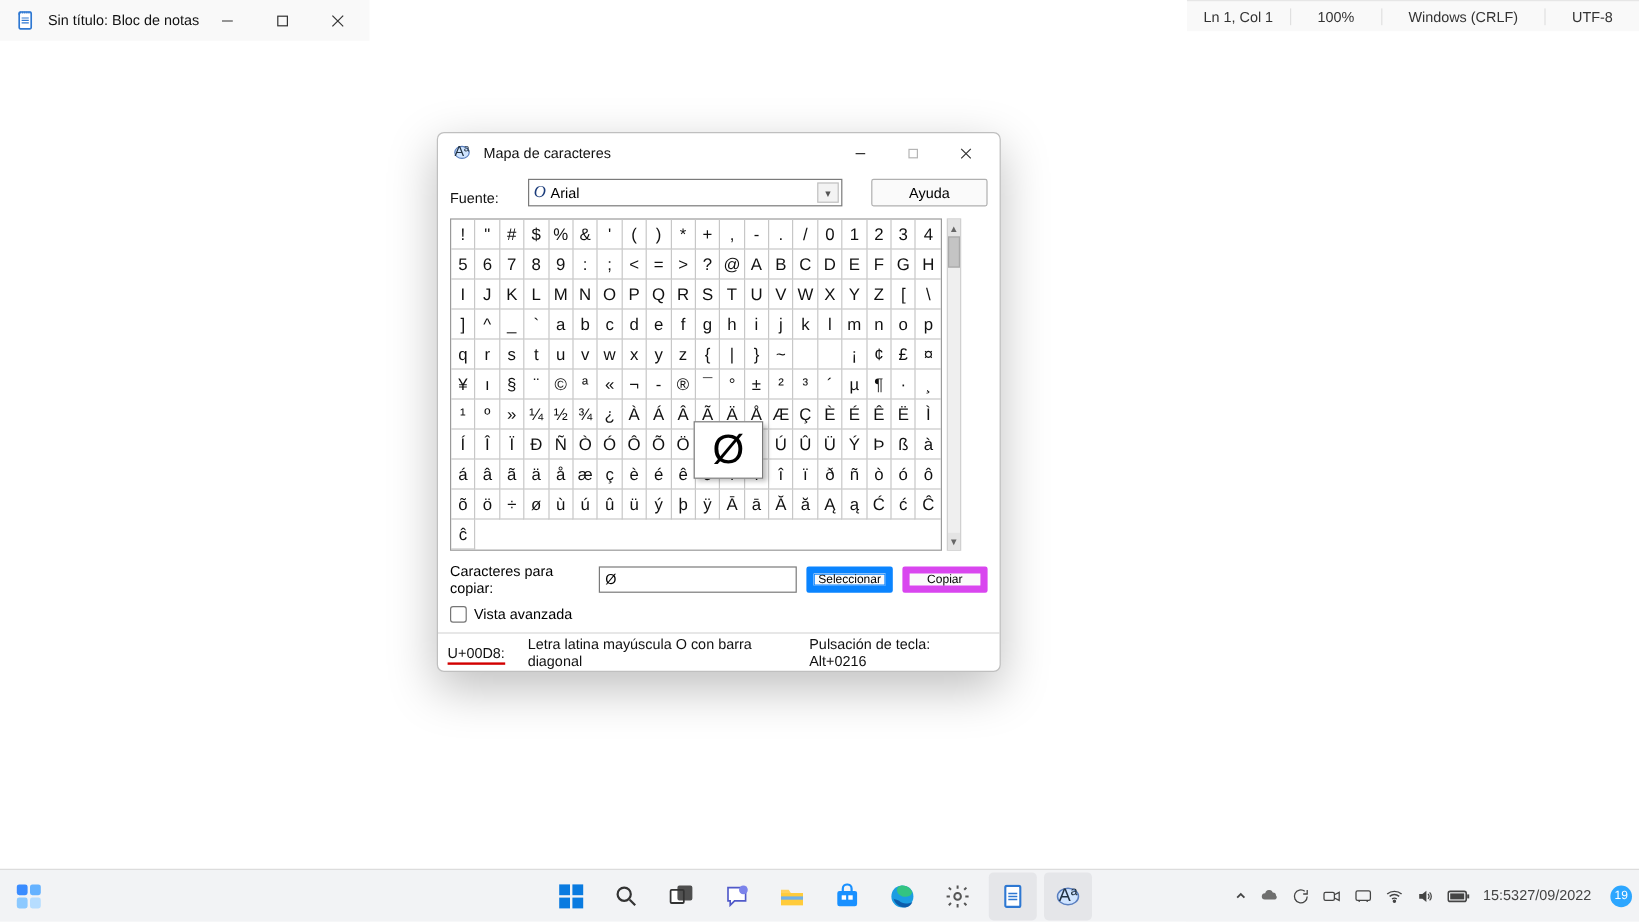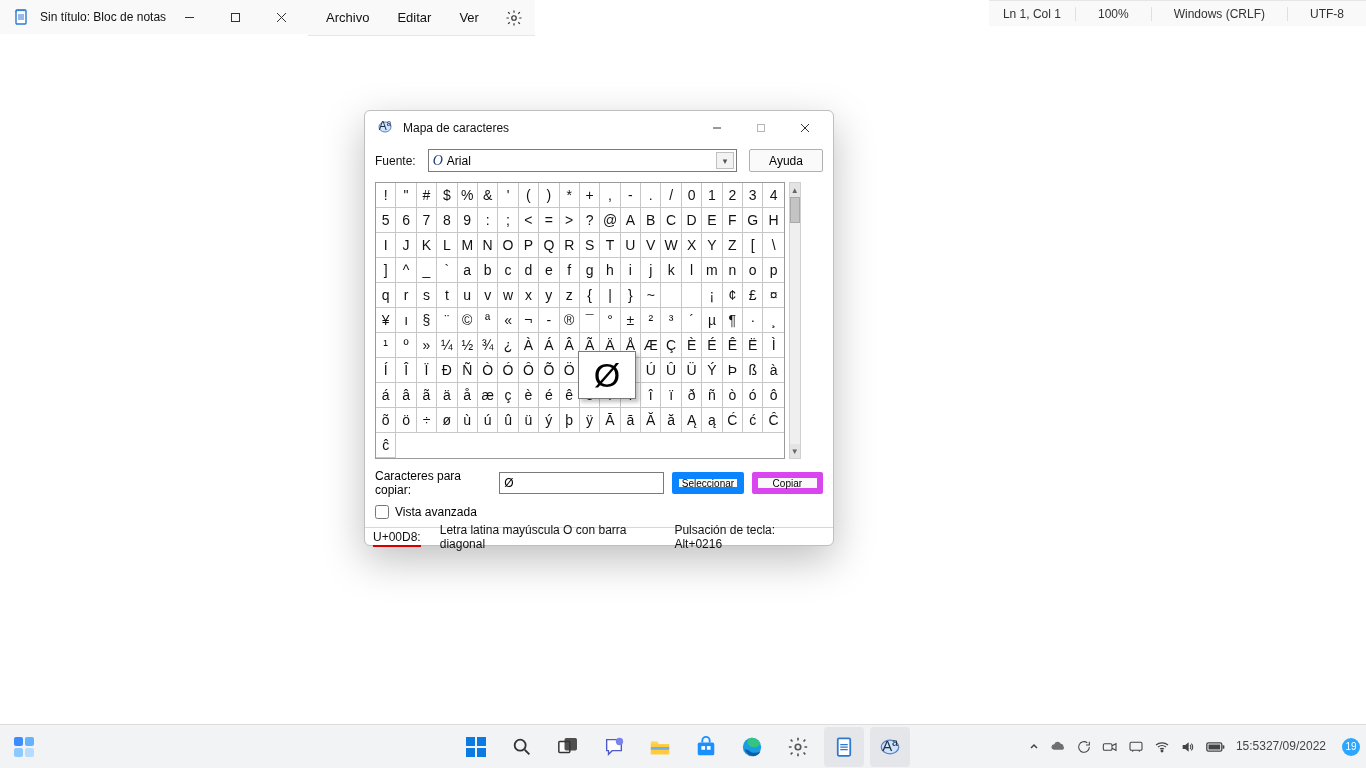--- a/index.html
+++ b/index.html
@@ -21,45 +21,45 @@
 .np-status .cell.r{border-left:1px solid #e0e0e0;padding:0 22px}
 .np-status .sp{flex:1}
 
 .cm{position:absolute;left:364px;top:110px;width:470px;background:#fff;border:1px solid #bfbfbf;border-radius:6px;box-shadow:0 14px 40px rgba(0,0,0,.25);display:flex;flex-direction:column}
 .cm-title{height:34px;display:flex;align-items:center;padding:0 6px}
 .cm-title .ico{width:18px;height:18px;margin:0 8px 0 6px}
 .cm-title .txt{font-size:12px;color:#111}
 .cm-title .sp{flex:1}
 .cm-title .wb{width:44px;height:32px;display:flex;align-items:center;justify-content:center;color:#333}
 .cm-title .wb.dis{color:#b5b5b5}
-.cm-row{display:flex;align-items:center;padding:4px 10px;gap:12px}
+.cm-row{display:flex;align-items:flex-end;padding:4px 10px;gap:24px}
 .cm-row label{font-size:12px;color:#111}
 .cm-font{flex:1;height:23px;border:1px solid #7a7a7a;background:#fff;display:flex;align-items:center;padding:0 4px;position:relative}
 .cm-font .o{font-style:italic;font-family:Georgia,serif;color:#1a3b7a;margin-right:4px;font-size:14px}
 .cm-font .name{font-size:12px}
 .cm-font .dd{position:absolute;right:2px;top:2px;width:18px;height:17px;display:flex;align-items:center;justify-content:center;border:1px solid #c0c0c0;background:#f3f3f3;font-size:9px;color:#555}
-.cm-help{width:74px;height:23px;border:1px solid #b0b0b0;background:#fafafa;border-radius:2px;font-size:12px;display:flex;align-items:center;justify-content:center}
+.cm-help{width:97px;height:23px;border:1px solid #b0b0b0;background:#fafafa;border-radius:2px;font-size:12px;display:flex;align-items:center;justify-content:center}
 .cm-grid-wrap{display:flex;padding:6px 10px 2px}
 .cm-grid{border:1px solid #9a9a9a;display:grid;grid-template-columns:repeat(20,20.4px);grid-auto-rows:25px;background:#fff}
 .cm-grid .c{border-right:1px solid #c7c7c7;border-bottom:1px solid #c7c7c7;display:flex;align-items:center;justify-content:center;font-family:Arial,sans-serif;font-size:14px;color:#111;cursor:pointer}
 .cm-grid .c:nth-child(20n){border-right:none}
 .cm-scroll{width:12px;margin-left:4px;background:#efefef;display:flex;flex-direction:column;border:1px solid #d0d0d0}
 .cm-scroll .arr{height:14px;display:flex;align-items:center;justify-content:center;font-size:8px;color:#666;background:#e4e4e4}
 .cm-scroll .track{flex:1;position:relative}
 .cm-scroll .thumb{position:absolute;left:0;right:0;top:0;height:26px;background:#c4c4c4;border:1px solid #a9a9a9}
 
 .cm-pop{position:absolute;width:58px;height:48px;border:1px solid #7a7a7a;background:#fff;box-shadow:3px 3px 4px rgba(0,0,0,.25);display:flex;align-items:center;justify-content:center;font-family:Arial,sans-serif;font-size:34px}
 .cm-copyrow{display:flex;align-items:center;padding:8px 10px 4px;gap:8px}
 .cm-copyrow label{font-size:12px}
 .cm-input{flex:1;height:22px;border:1px solid #7a7a7a;padding:0 4px;font-size:12px;font-family:Arial,sans-serif;background:#fff}
 .cm-btn{width:76px;height:22px;border:6px solid #d946ef;background:#fafafa;border-radius:2px;font-size:10px;display:flex;align-items:center;justify-content:center}
 .cm-btn.def{border-color:#0a84ff;box-shadow:inset 0 0 0 1px #0a84ff}
 .cm-adv{display:flex;align-items:flex-end;padding:4px 10px 8px;gap:6px}
 .cm-adv input{width:14px;height:14px}
-.cm-status{height:18px;border-top:1px solid #d8d8d8;display:flex;align-items:center;padding:0 8px;font-size:12px;color:#111}
+.cm-status{height:32px;border-top:1px solid #d8d8d8;display:flex;align-items:center;padding:0 8px;font-size:12px;color:#111}
 .cm-status .code{color:#111;position:relative}
 .cm-status .code::after{content:"";position:absolute;left:0;right:0;bottom:-3px;height:2px;background:#d20000}
 .cm-status .desc{margin-left:19px}
 .cm-status .sp{flex:1}
 
 .tb{position:absolute;left:0;right:0;bottom:0;height:44px;background:#f2f3f5;border-top:1px solid #dcdcdc;display:flex;align-items:center}
 .tb .start-spot{width:40px;height:40px;display:flex;align-items:center;justify-content:center;margin-left:4px}
 .tb .center{position:absolute;left:50%;transform:translateX(-50%);display:flex;align-items:center;gap:6px}
 .tb .ti{width:40px;height:40px;display:flex;align-items:center;justify-content:center;border-radius:4px}
 .tb .ti.active{background:#e5e6e9}
@@ -91,32 +91,20 @@
     <div class="wbtn">
         <svg width="11" height="11">
           <rect x="1.5" y="1.5" width="8" height="8" fill="none" stroke="#333" stroke-width="1"></rect>
         </svg>
       </div>
     <div class="wbtn">
         <svg width="11" height="11">
           <path d="M1 1l9 9M10 1l-9 9" stroke="#333" stroke-width="1"></path>
         </svg>
       </div>
-  </div>
-  <div class="np-menu">
-    <div class="mi">Archivo</div>
-    <div class="mi">Editar</div>
-    <div class="mi">Ver</div>
-    <span class="sp"></span>
-    <div class="gear">
-      <svg width="18" height="18" viewBox="0 0 24 24" fill="none" stroke="#333" stroke-width="1.6">
-          <circle cx="12" cy="12" r="3"></circle>
-          <path d="M12 2v3M12 19v3M4.2 4.2l2.1 2.1M17.7 17.7l2.1 2.1M2 12h3M19 12h3M4.2 19.8l2.1-2.1M17.7 6.3l2.1-2.1"></path>
-        </svg>
-    </div>
   </div>
   <div class="np-body"></div>
   <div class="np-status">
     <div class="cell">Ln 1, Col 1</div>
     <span class="sp"></span>
     <div class="cell r">100%</div>
     <div class="cell r">Windows (CRLF)</div>
     <div class="cell r">UTF-8</div>
   </div>
 </div>

